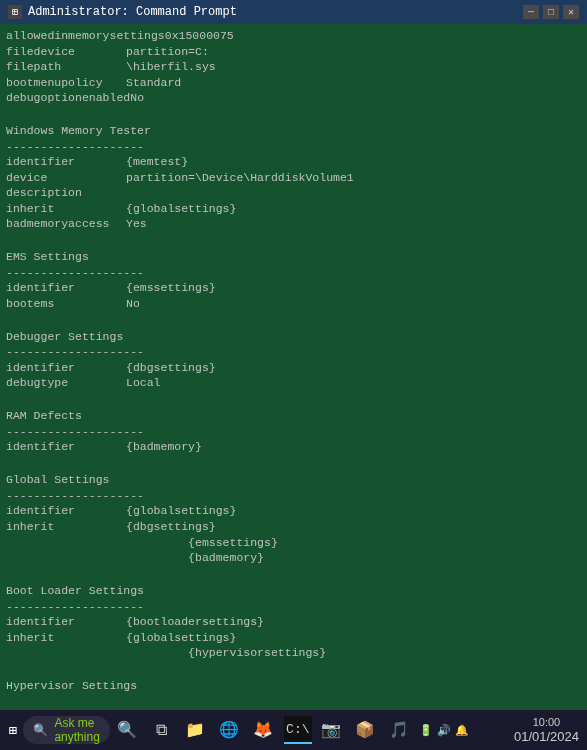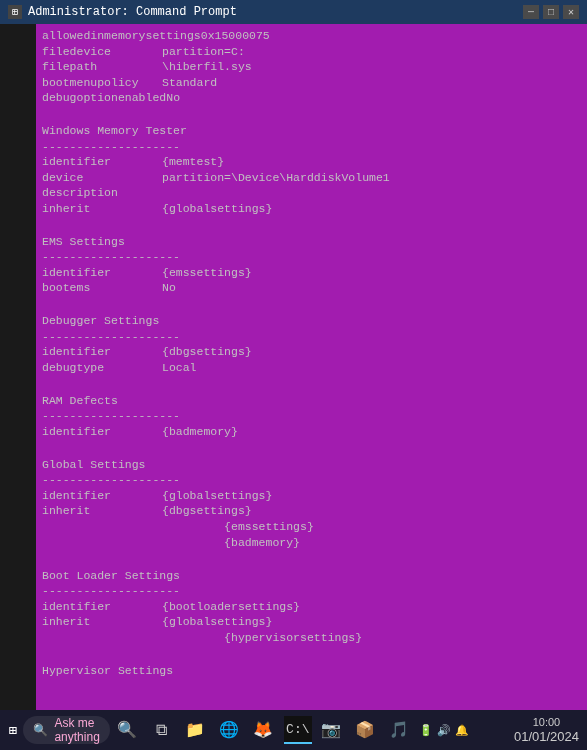--- a/index.html
+++ b/index.html
@@ -52,27 +52,26 @@
       font-size: 10px;
       display: flex;
       align-items: center;
       justify-content: center;
       cursor: pointer;
     }
 
     
     .terminal {
       flex: 1;
-      background: #a21caf;
+      background: #14532d;
       color: #c0c0c0;
       padding: 4px 6px;
       overflow: hidden;
       font-size: 11.5px;
       line-height: 1.35;
-      margin-left: 36px;
     }
     .line {
       white-space: pre;
       display: flex;
     }
     .key {
       color: #c0c0c0;
       min-width: 120px;
       display: inline-block;
     }
@@ -179,20 +178,21 @@
     <div class="line"><span class="key">filepath</span><span class="value">\hiberfil.sys</span></div>
     <div class="line"><span class="key">bootmenupolicy</span><span class="value">Standard</span></div>
     <div class="line"><span class="key">debugoptionenabled</span><span class="value">No</span></div>
     <div class="line">&nbsp;</div>
     <div class="line"><span class="section-header">Windows Memory Tester</span></div>
     <div class="line"><span class="divider">--------------------</span></div>
     <div class="line"><span class="key">identifier</span><span class="value">{memtest}</span></div>
     <div class="line"><span class="key">device</span><span class="value">partition=\Device\HarddiskVolume1</span></div>
     <div class="line"><span class="key">description</span></div>
     <div class="line"><span class="key">inherit</span><span class="value">{globalsettings}</span></div>
+    <div class="line"><span class="key">badmemoryaccess</span><span class="value">Yes</span></div>
     <div class="line">&nbsp;</div>
     <div class="line"><span class="section-header">EMS Settings</span></div>
     <div class="line"><span class="divider">--------------------</span></div>
     <div class="line"><span class="key">identifier</span><span class="value">{emssettings}</span></div>
     <div class="line"><span class="key">bootems</span><span class="value">No</span></div>
     <div class="line">&nbsp;</div>
     <div class="line"><span class="section-header">Debugger Settings</span></div>
     <div class="line"><span class="divider">--------------------</span></div>
     <div class="line"><span class="key">identifier</span><span class="value">{dbgsettings}</span></div>
     <div class="line"><span class="key">debugtype</span><span class="value">Local</span></div>
@@ -214,21 +214,21 @@
     <div class="line"><span class="key">inherit</span><span class="value">{globalsettings}</span></div>
     <div class="line"><span class="key">&nbsp;</span><span class="value">         {hypervisorsettings}</span></div>
     <div class="line">&nbsp;</div>
     <div class="line"><span class="section-header">Hypervisor Settings</span></div>
   </div>
 
 <div class="taskbar">
   <div class="taskbar-start">⊞</div>
   <div class="taskbar-search">
     <span class="taskbar-search-icon">🔍</span>
-    <span style="color:#f9a8d4;font-family:Segoe UI,sans-serif;font-size:12px;">Ask me anything</span>
+    <span style="color:#84cc16;font-family:Segoe UI,sans-serif;font-size:12px;">Ask me anything</span>
   </div>
   <div class="taskbar-spacer"></div>
   <div class="taskbar-icons">
     <div class="taskbar-icon">🔍</div>
     <div class="taskbar-icon">⧉</div>
     <div class="taskbar-icon">📁</div>
     <div class="taskbar-icon" style="color:#3aa;">🌐</div>
     <div class="taskbar-icon" style="color:#f60;">🦊</div>
     <div class="taskbar-icon active" style="background:#111;font-size:13px;">C:\</div>
     <div class="taskbar-icon">📷</div>

